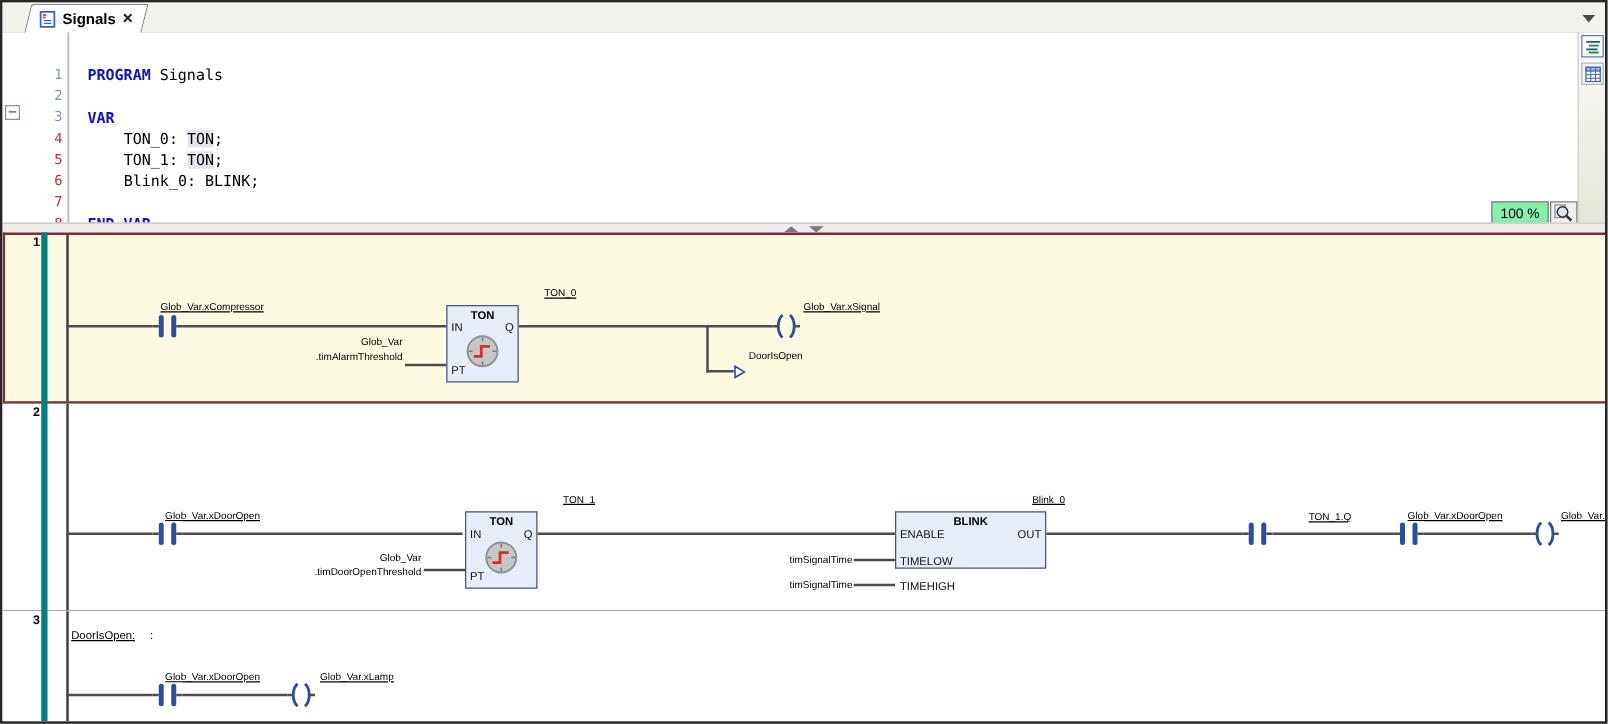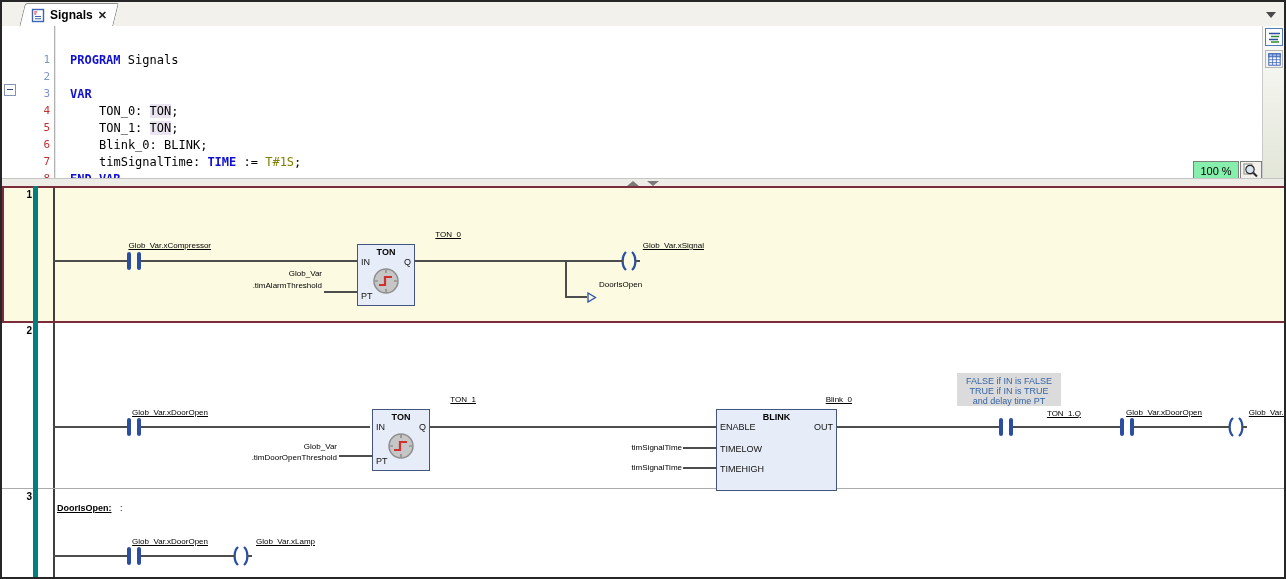--- a/index.html
+++ b/index.html
@@ -67,21 +67,21 @@
   .lbl-r{width:150px;text-align:right;line-height:11px;}
 
   .fblock{position:absolute;background:#E7EDF8;border:1px solid #44557F;box-sizing:border-box;z-index:2;}
   .fb-type{font-weight:bold;font-size:9px;text-align:center;margin-top:2px;color:#000;}
   .pin{position:absolute;font-size:9px;color:#111;}
   .pin-l{left:3px;} .pin-r{right:3px;}
   .clock{position:absolute;left:50%;transform:translateX(-50%);top:22px;}
 
   .tip{position:absolute;background:#DBDBDB;color:#3565A5;font-size:9px;line-height:10px;text-align:center;padding-top:3px;box-sizing:border-box;z-index:3;}
   .jump-text{position:absolute;font-size:8px;color:#000;white-space:nowrap;}
-  .netlabel{position:absolute;font-size:9px;font-weight:bold;text-decoration:underline;color:#000;}
+  .netlabel{position:absolute;font-size:9px;font-weight:normal;text-decoration:underline;color:#000;}
   .netlabel-suffix{position:absolute;font-size:9px;color:#000;}
 </style>
 </head>
 <body>
 
 <div id="page">
 
   <div id="tabbar">
     <div id="tab"></div>
     <div id="tab-content">
@@ -106,21 +106,20 @@
     <span class="lineno ln-red" style="top:112px">6</span>
     <span class="lineno ln-red" style="top:129px">7</span>
     <span class="lineno ln-red" style="top:146px">8</span>
     <div id="ln-sep"></div>
 
     <div class="cl" style="top:27px"><span class="kw">PROGRAM</span><span> Signals</span></div>
     <div class="cl" style="top:61px"><span class="kw">VAR</span></div>
     <div class="cl ind" style="top:78px"><span>TON_0: </span><span class="hl">TON</span><span>;</span></div>
     <div class="cl ind" style="top:95px"><span>TON_1: </span><span class="hl">TON</span><span>;</span></div>
     <div class="cl ind" style="top:112px"><span>Blink_0: BLINK;</span></div>
-    <div class="cl ind" style="top:129px"><span>timSignalTime: </span><span class="kw">TIME</span><span> := </span><span class="lit">T#1S</span><span>;</span></div>
     <div class="cl" style="top:146px"><span class="kw">END_VAR</span></div>
   </div>
 
   <div id="strip">
     <div class="strip-btn sel" style="top:2px">
       <svg width="13" height="13" viewBox="0 0 13 13">
         <path d="M1,2.5 h11" stroke="#2B4EA2" stroke-width="1.5"></path>
         <path d="M3,5.5 h8" stroke="#2E8B2E" stroke-width="1.5"></path>
         <path d="M1,8.5 h9" stroke="#2B4EA2" stroke-width="1.5"></path>
         <path d="M3,11 h8" stroke="#2E8B2E" stroke-width="1.5"></path>
@@ -226,37 +225,32 @@
           <circle cx="14" cy="14" r="12" fill="#C6C6C6" stroke="#8E8E8E" stroke-width="1.5"></circle>
           <path d="M14,3 v3 M14,22 v3 M3,14 h3 M22,14 h3" stroke="#7A7A7A" stroke-width="1.2"></path>
           <polyline points="7,18 13,18 13,10 20,10" fill="none" stroke="#D03030" stroke-width="2.2"></polyline>
         </svg>
       </div>
       <div class="lbl lbl-r" style="left:185px;top:118px">Glob_Var</div>
       <div class="lbl lbl-r" style="left:185px;top:129px">.timDoorOpenThreshold</div>
       <div class="wh" style="left:337px;top:132px;width:33px"></div>
 
       <div class="lbl lbl-c" style="left:700px;top:72px">Blink_0</div>
-      <div class="fblock" style="left:714px;top:86px;width:121px;height:82px">
+      <div class="fblock" style="left:714px;top:86px;width:121px;height:46px">
         <div class="fb-type">BLINK</div>
         <span class="pin pin-l" style="top:12px">ENABLE</span>
         <span class="pin pin-r" style="top:12px">OUT</span>
         <span class="pin pin-l" style="top:34px">TIMELOW</span>
         <span class="pin pin-l" style="top:54px">TIMEHIGH</span>
       </div>
       <div class="lbl lbl-r" style="left:530px;top:119px">timSignalTime</div>
       <div class="wh" style="left:681px;top:124px;width:33px"></div>
       <div class="lbl lbl-r" style="left:530px;top:139px">timSignalTime</div>
       <div class="wh" style="left:681px;top:144px;width:33px"></div>
 
-      <div class="tip" style="left:955px;top:50px;width:104px;height:33px">
-        <div>FALSE if IN is FALSE</div>
-        <div>TRUE if IN is TRUE</div>
-        <div>and delay time PT</div>
-      </div>
 
       <div class="lbl lbl-c" style="left:929px;top:86px">TON_1.Q</div>
       <div class="contact" style="left:992px;top:94px">
         <i class="stub s1"></i>
           <i class="stub s2"></i>
           <i class="bar b1"></i>
           <i class="bar b2"></i>
       </div>
 
       <div class="lbl lbl-c" style="left:1050px;top:85px">Glob_Var.xDoorOpen</div>

